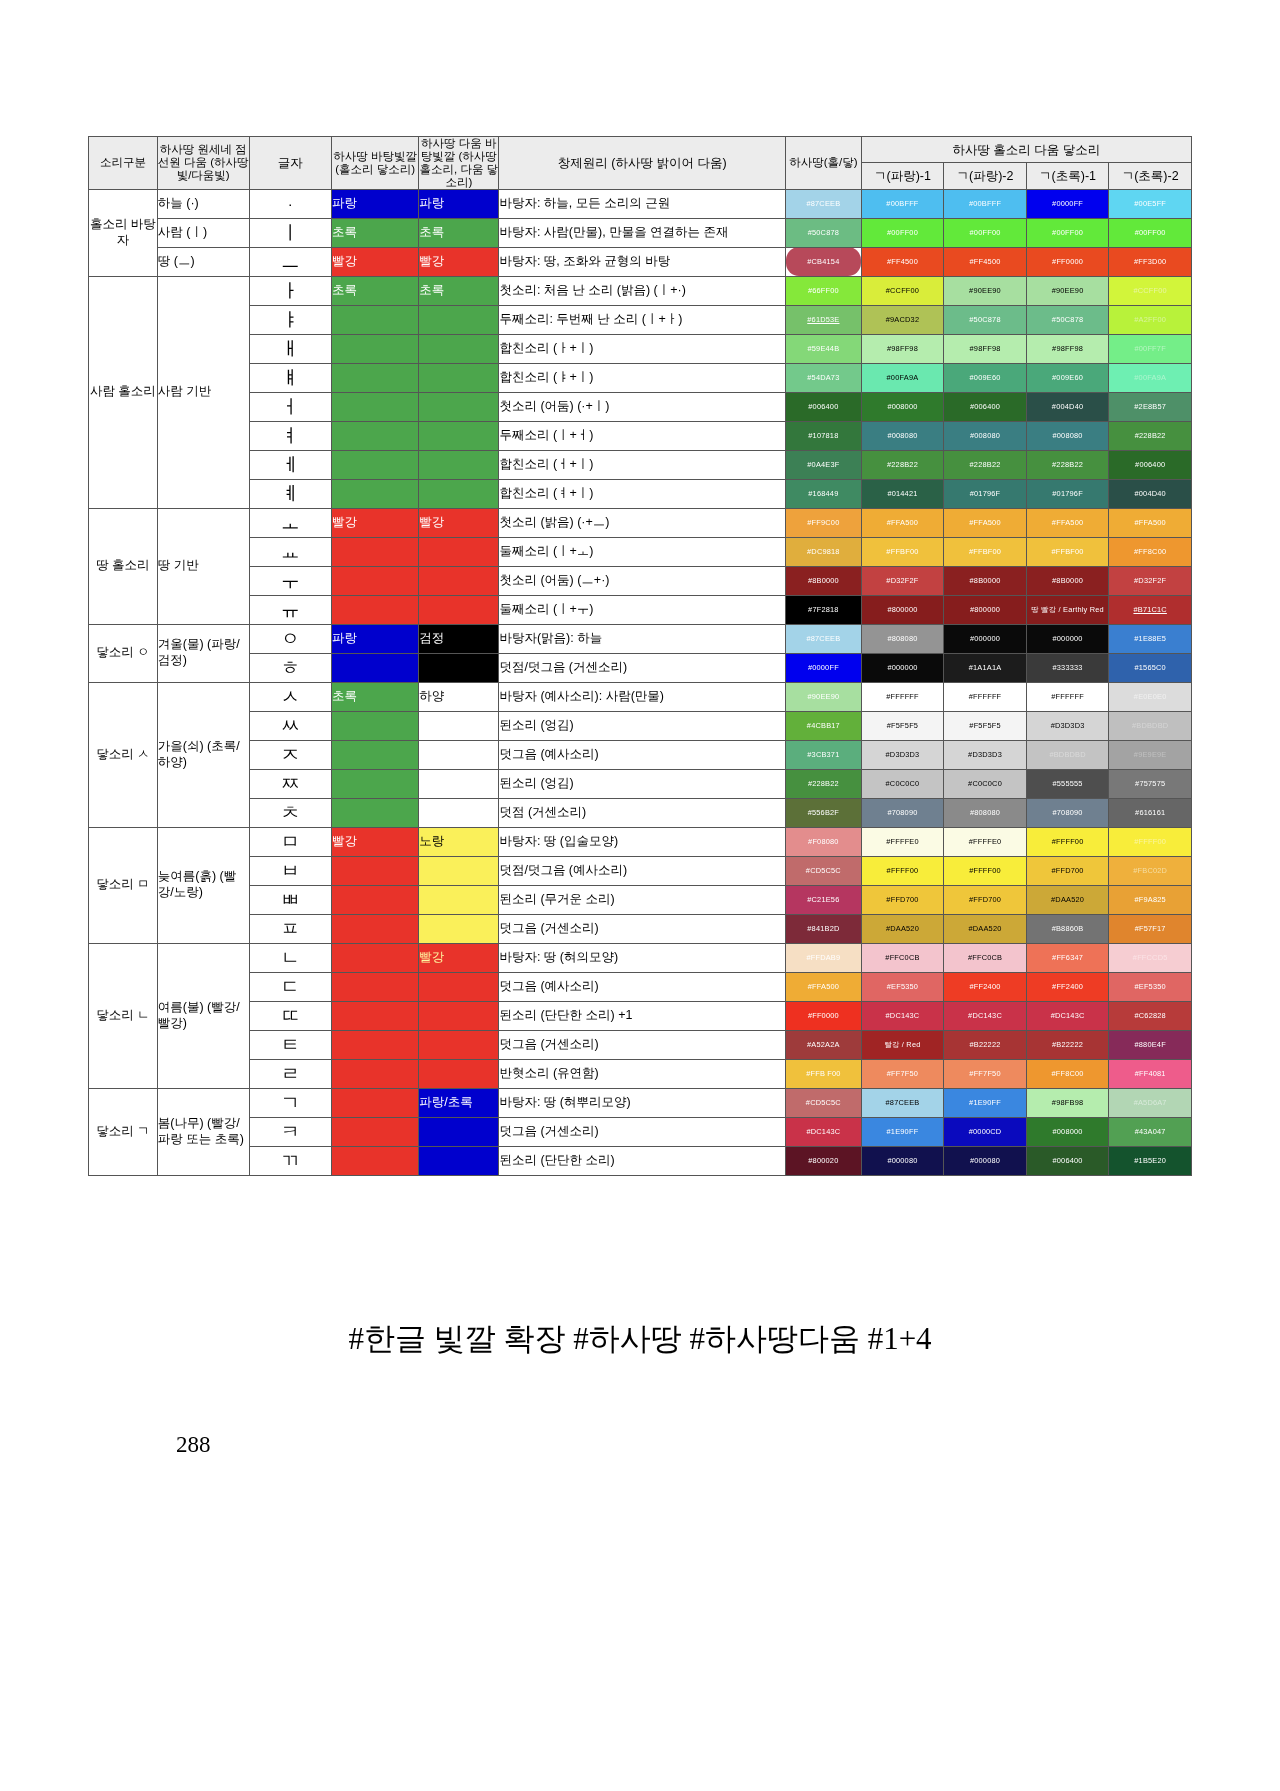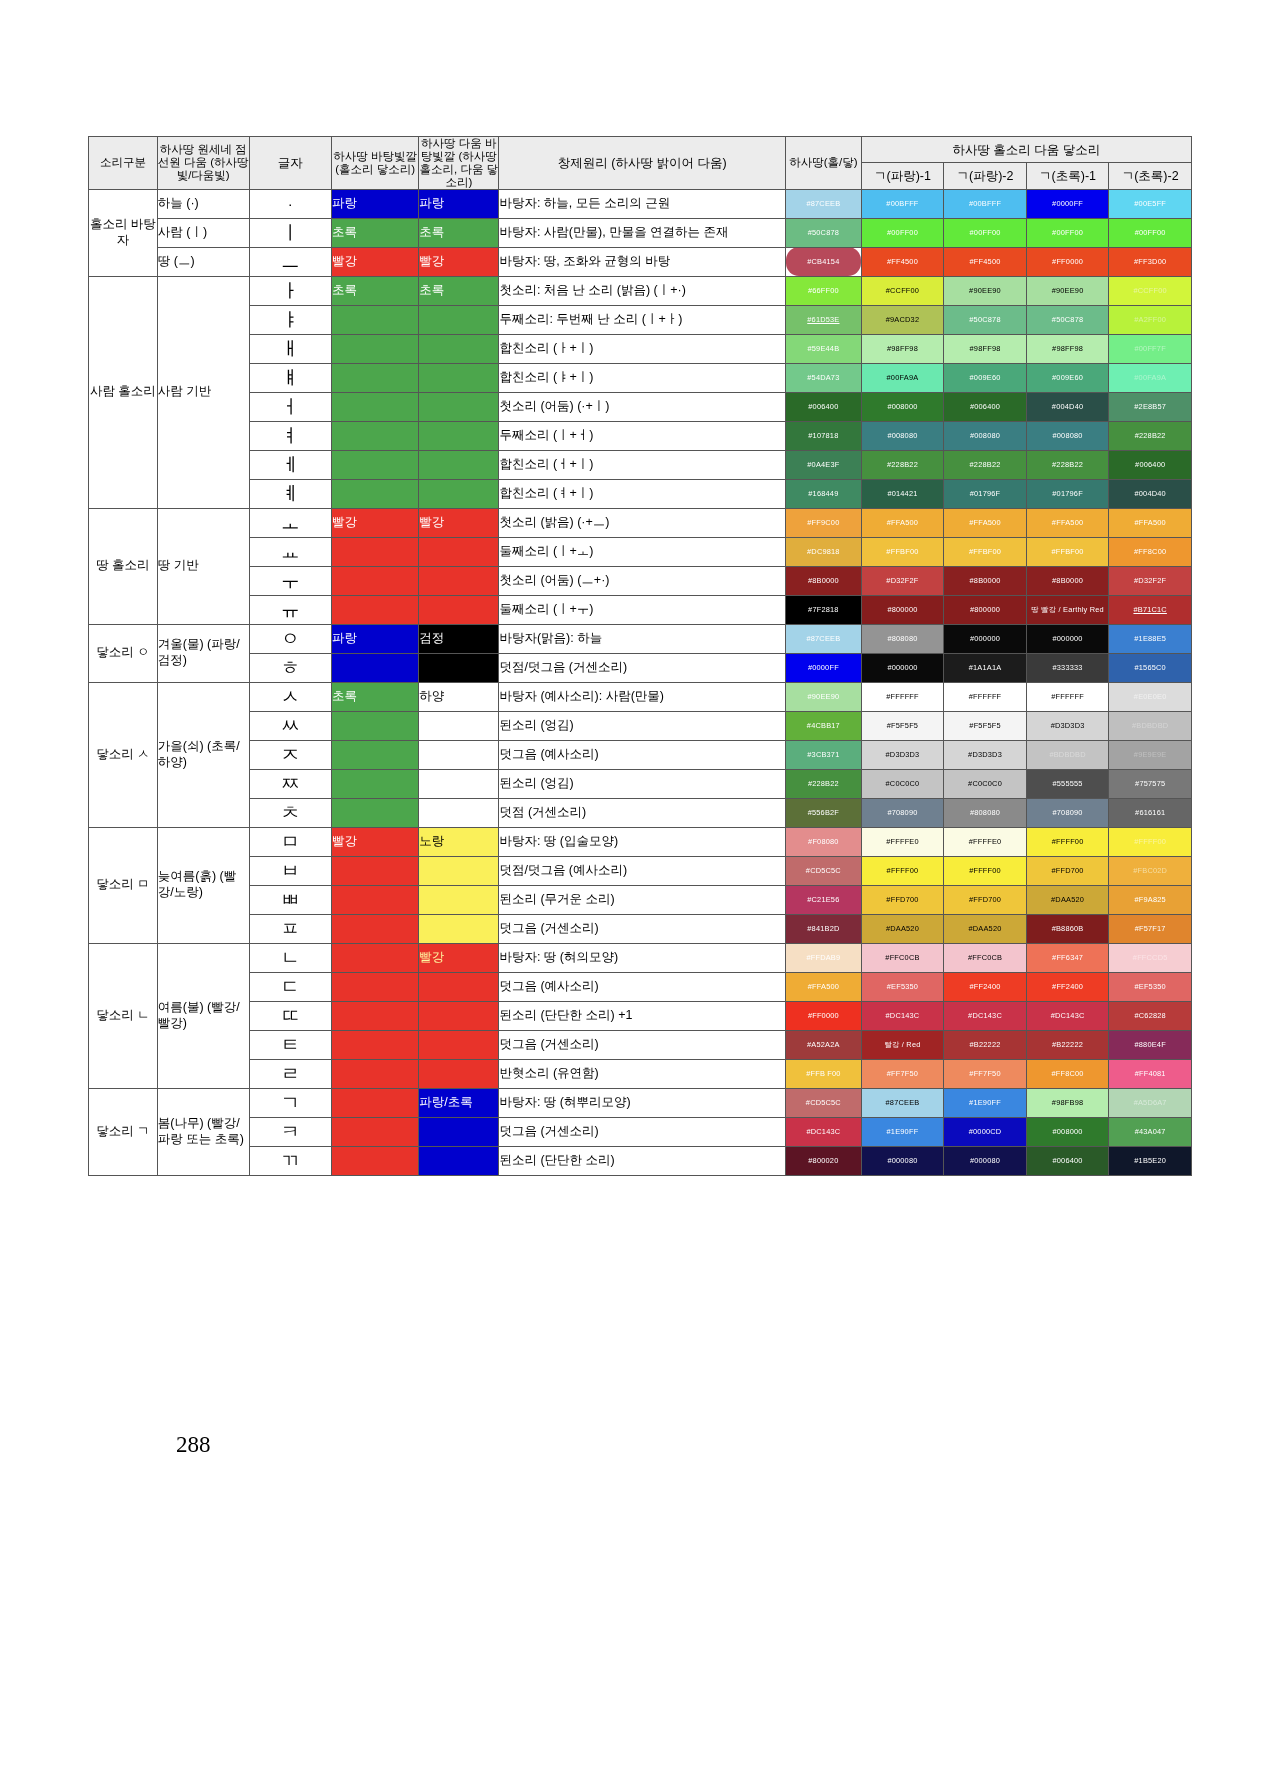--- a/index.html
+++ b/index.html
@@ -446,21 +446,21 @@
           <td class="hex" style="background: rgb(232, 161, 53); color: rgb(255, 255, 255);">#F9A825</td>
         </tr>
         <tr>
           <td class="letter">ㅍ</td>
           <td class="swatch" style="background: rgb(232, 51, 42); color: rgb(255, 255, 255);"></td>
           <td class="swatch" style="background: rgb(250, 240, 90); color: rgb(0, 0, 0);"></td>
           <td class="princ">덧그음 (거센소리)</td>
           <td class="hex" style="background: rgb(125, 42, 57); color: rgb(255, 255, 255);">#841B2D</td>
           <td class="hex" style="background: rgb(204, 168, 55); color: rgb(0, 0, 0);">#DAA520</td>
           <td class="hex" style="background: rgb(204, 168, 55); color: rgb(0, 0, 0);">#DAA520</td>
-          <td class="hex" style="background: #7f1d1d; color: rgb(255, 255, 255);">#B8860B</td>
+          <td class="hex" style="background: #737373; color: rgb(255, 255, 255);">#B8860B</td>
           <td class="hex" style="background: rgb(224, 133, 45); color: rgb(255, 255, 255);">#F57F17</td>
         </tr>
         <tr>
           <td class="grp" rowspan="5">닿소리 ㄴ</td>
           <td class="grp2" rowspan="5">여름(불) (빨강/빨강)</td>
           <td class="letter">ㄴ</td>
           <td class="swatch" style="background: rgb(232, 51, 42); color: rgb(255, 255, 255);"></td>
           <td class="swatch" style="background: rgb(232, 51, 42); color: rgb(255, 247, 160);">빨강</td>
           <td class="princ">바탕자: 땅 (혀의모양)</td>
           <td class="hex" style="background: rgb(246, 223, 196); color: rgb(255, 255, 255);">#FFDAB9</td>
@@ -539,20 +539,21 @@
         </tr>
         <tr>
           <td class="letter">ㄲ</td>
           <td class="swatch" style="background: rgb(232, 51, 42); color: rgb(255, 255, 255);"></td>
           <td class="swatch" style="background: rgb(0, 0, 205); color: rgb(255, 255, 255);"></td>
           <td class="princ">된소리 (단단한 소리)</td>
           <td class="hex" style="background: rgb(92, 20, 36); color: rgb(255, 255, 255);">#800020</td>
           <td class="hex" style="background: rgb(17, 17, 78); color: rgb(255, 255, 255);">#000080</td>
           <td class="hex" style="background: rgb(17, 17, 78); color: rgb(255, 255, 255);">#000080</td>
           <td class="hex" style="background: rgb(42, 90, 40); color: rgb(255, 255, 255);">#006400</td>
-          <td class="hex" style="background: #0f172a; color: rgb(255, 255, 255);">#1B5E20</td>
+          <td class="hex" style="background: #14532d; color: rgb(255, 255, 255);">#1B5E20</td>
         </tr>
       </tbody>
   </table>
 
+  <div class="caption">#한글 빛깔 확장 #하사땅 #하사땅다움 #1+4</div>
   <div class="pagenum">288</div>
 
 </div>
 
 </body></html>

